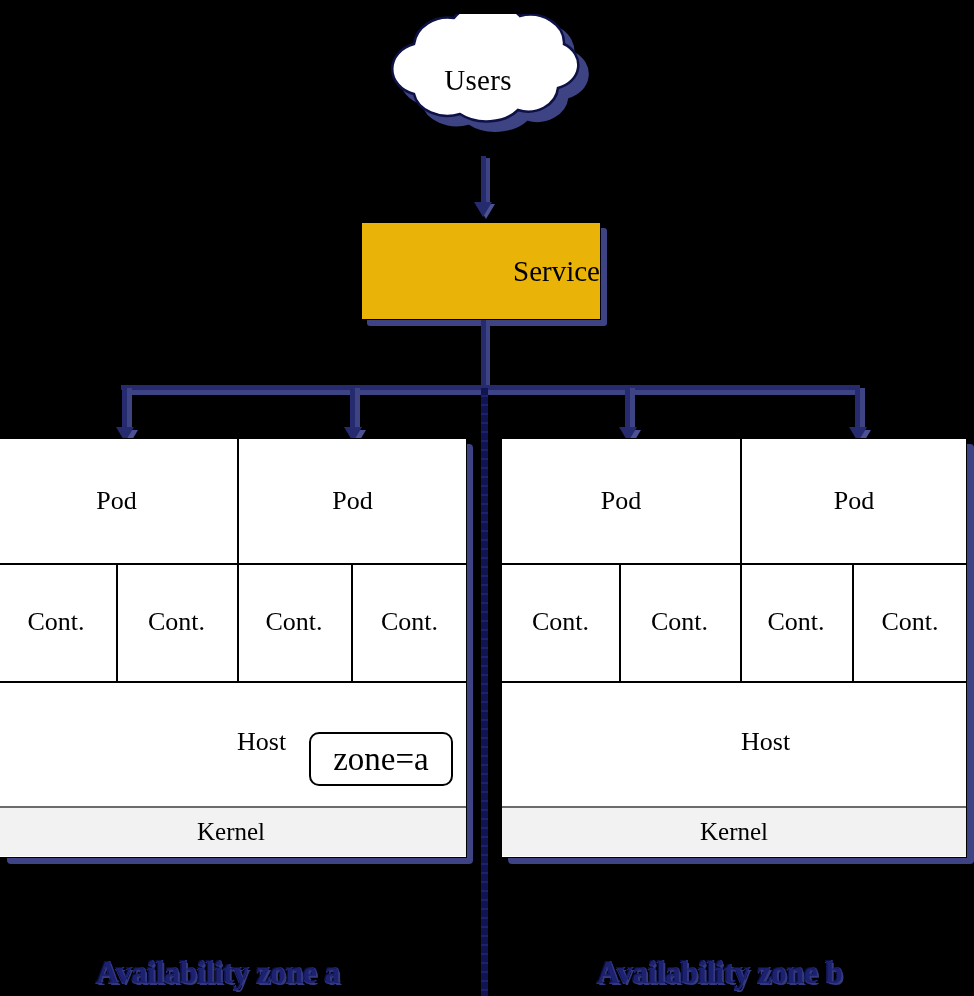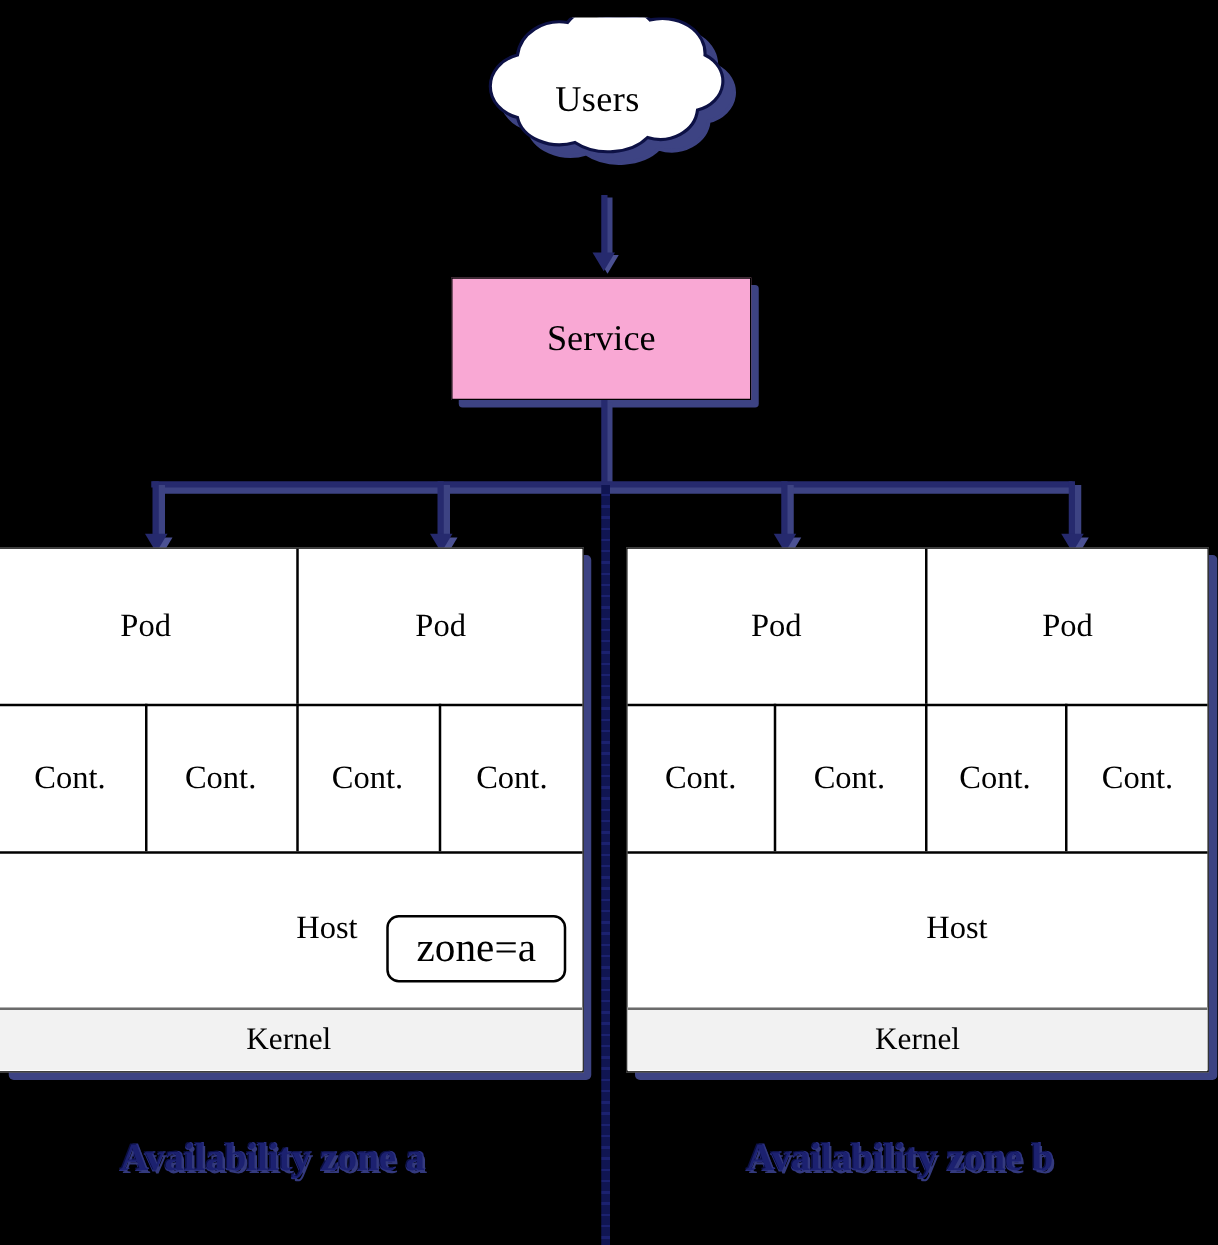--- a/index.html
+++ b/index.html
@@ -2,22 +2,22 @@
 <html><head>
 <meta charset="utf-8">
 <style>
   html,body{margin:0;padding:0;background:#000;}
   body{width:974px;height:996px;position:relative;overflow:hidden;
        font-family:"Liberation Serif","DejaVu Serif",serif;}
 
   .stage{position:absolute;left:0;top:0;width:974px;height:996px;padding-left:16px;}
 
   
-  .box{position:absolute;background:#f9a8d4;border:1.5px solid #000;box-sizing:border-box;
-       display:flex;align-items:center;justify-content:center;color:#000;}
+  .box{position:absolute;background:#eab308;border:1.5px solid #000;box-sizing:border-box;
+       display:flex;align-items:center;justify-content:flex-end;color:#000;}
   .shadow{position:absolute;background:#3d4383;border-radius:3px;}
 
   
   #cloud-wrap{position:absolute;left:352px;top:14px;width:268px;height:150px;}
   #cloud-wrap svg{position:absolute;left:0;top:0;}
   #cloud-label{position:absolute;left:0;top:0;width:252px;height:132px;
     display:flex;align-items:center;justify-content:center;
     font-size:29px;color:#000;letter-spacing:.3px;}
 
   
@@ -51,21 +51,21 @@
       border-top:2px solid #6b6b6b;box-sizing:border-box;
       display:flex;align-items:center;justify-content:center;font-size:25px;color:#000;}
 
   .host-label{position:absolute;font-size:26px;color:#000;margin-left:41px;}
   .zone-badge{position:absolute;border:2px solid #000;border-radius:10px;background:#fff;
       display:flex;align-items:center;justify-content:center;font-size:33px;color:#000;}
 
   
   .zone-caption{position:absolute;font-size:31px;font-weight:bold;color:#1c2170;
       text-shadow:2px 2px 0 #343a7e, -1px -1px 0 #0b0f44, 1px -1px 0 #2a3080, -1px 1px 0 #2a3080;
-      white-space:nowrap;}
+      white-space:nowrap;margin-top:47px;}
 </style>
 </head>
 <body>
 
 <div class="stage">
 
   <div id="cloud-wrap">
     <svg width="268" height="150" viewBox="0 0 268 150">
       <g transform="translate(9,9)">
         <path d="M62,30 a34,30 0 0 1 40,-26 a40,32 0 0 1 66,-2 a34,28 0 0 1 44,28

